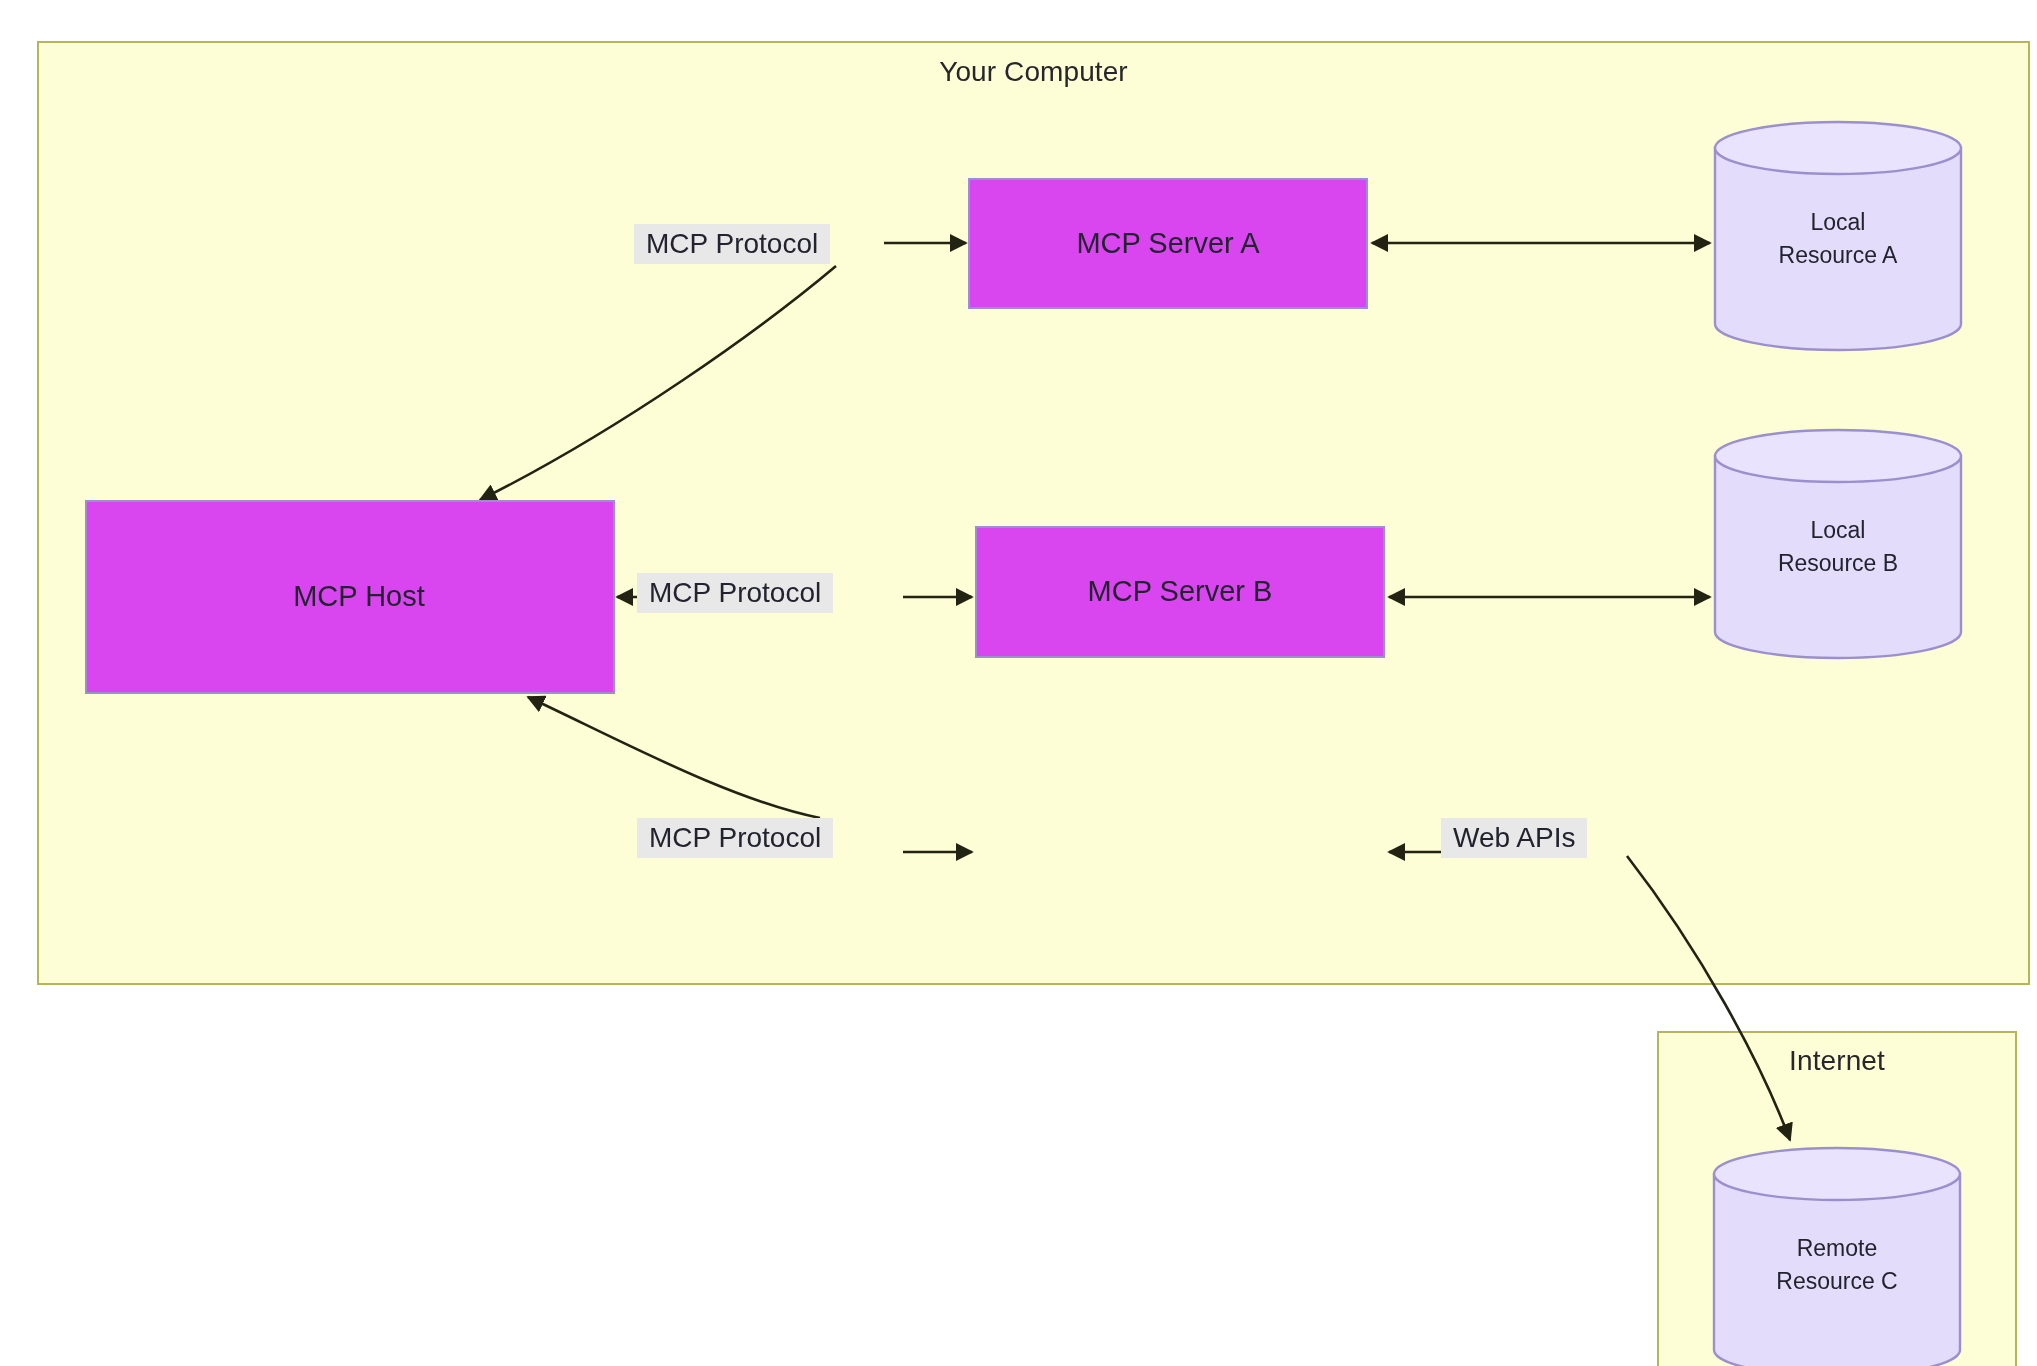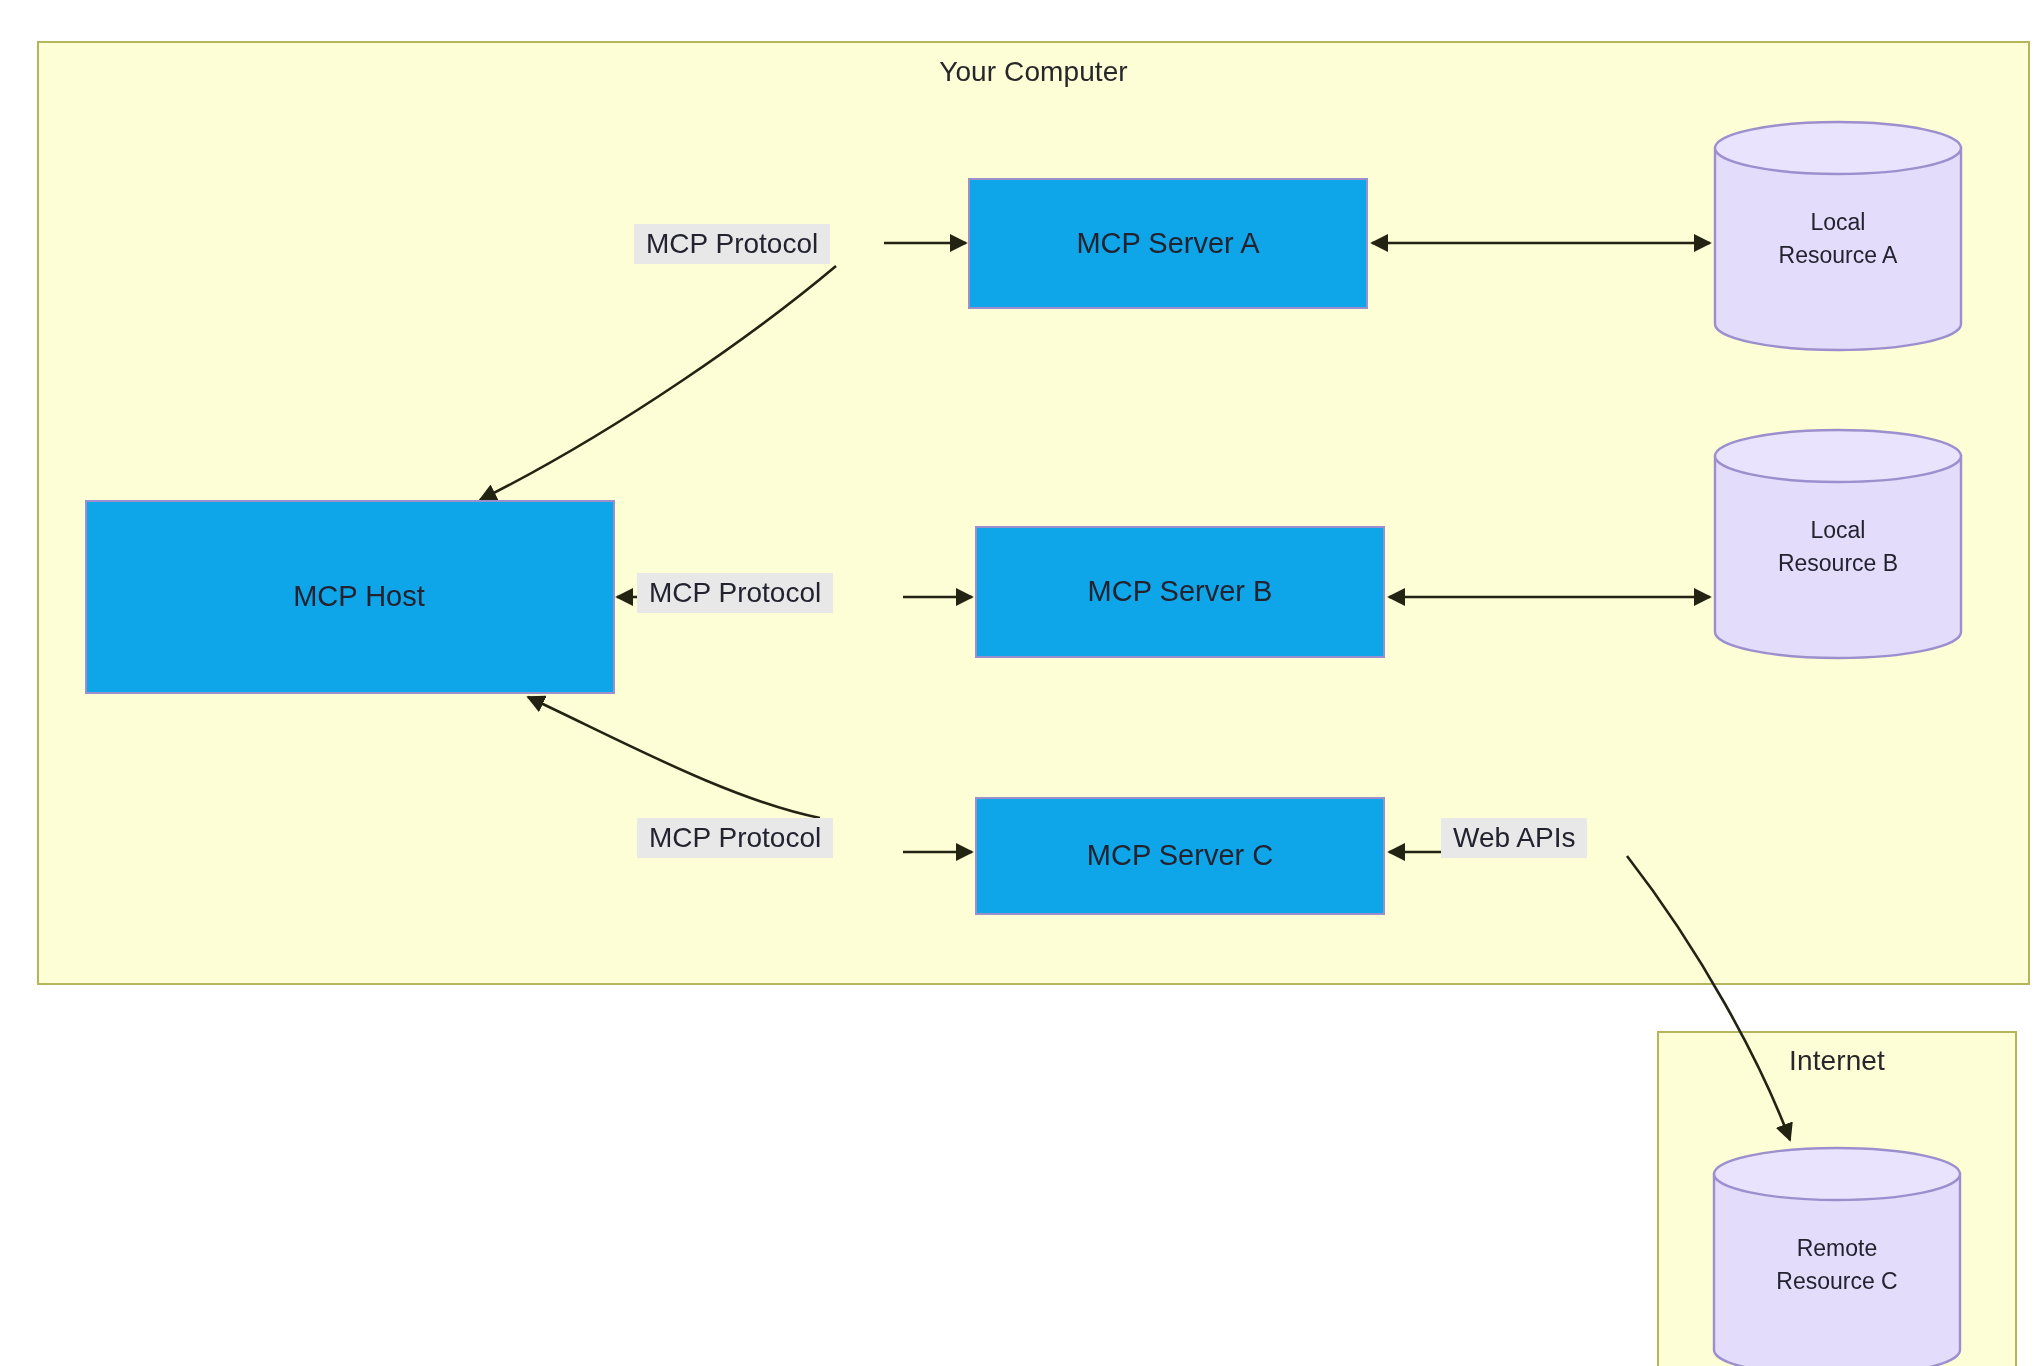--- a/index.html
+++ b/index.html
@@ -50,21 +50,21 @@
   }
   #internet-title {
     left: 0;
     right: 0;
     top: 12px;
     text-align: center;
   }
   
   .node-box {
     position: absolute;
-    background: #0ea5e9;
+    background: #d946ef;
     border: 2px solid #9c8fcd;
     box-sizing: border-box;
     display: flex;
     align-items: center;
     justify-content: center;
     flex-direction: column;
     color: #232330;
     font-size: 29px;
     line-height: 1.42;
     text-align: center;
@@ -192,23 +192,20 @@
   </div>
 
   <div class="node-box" id="mcp-server-a-node">
     <div>MCP Server A</div>
   </div>
 
   <div class="node-box" id="mcp-server-b-node">
     <div>MCP Server B</div>
   </div>
 
-  <div class="node-box" id="mcp-server-c-node">
-    <div>MCP Server C</div>
-  </div>
 
   <div class="cylinder" id="local-resource-a-cyl">
     <svg width="250" height="232" viewBox="0 0 250 232" xmlns="http://www.w3.org/2000/svg">
       <path d="M 2,28 L 2,204 A 123,26 0 0 0 248,204 L 248,28 Z" fill="#e3dcfb" stroke="#9c8fcd" stroke-width="2.4"></path>
       <ellipse cx="125" cy="28" rx="123" ry="26" fill="#e9e3fd" stroke="#9c8fcd" stroke-width="2.4"></ellipse>
     </svg>
     <div class="cyl-label">
       <div>Local</div>
       <div>Resource A</div>
     </div>

